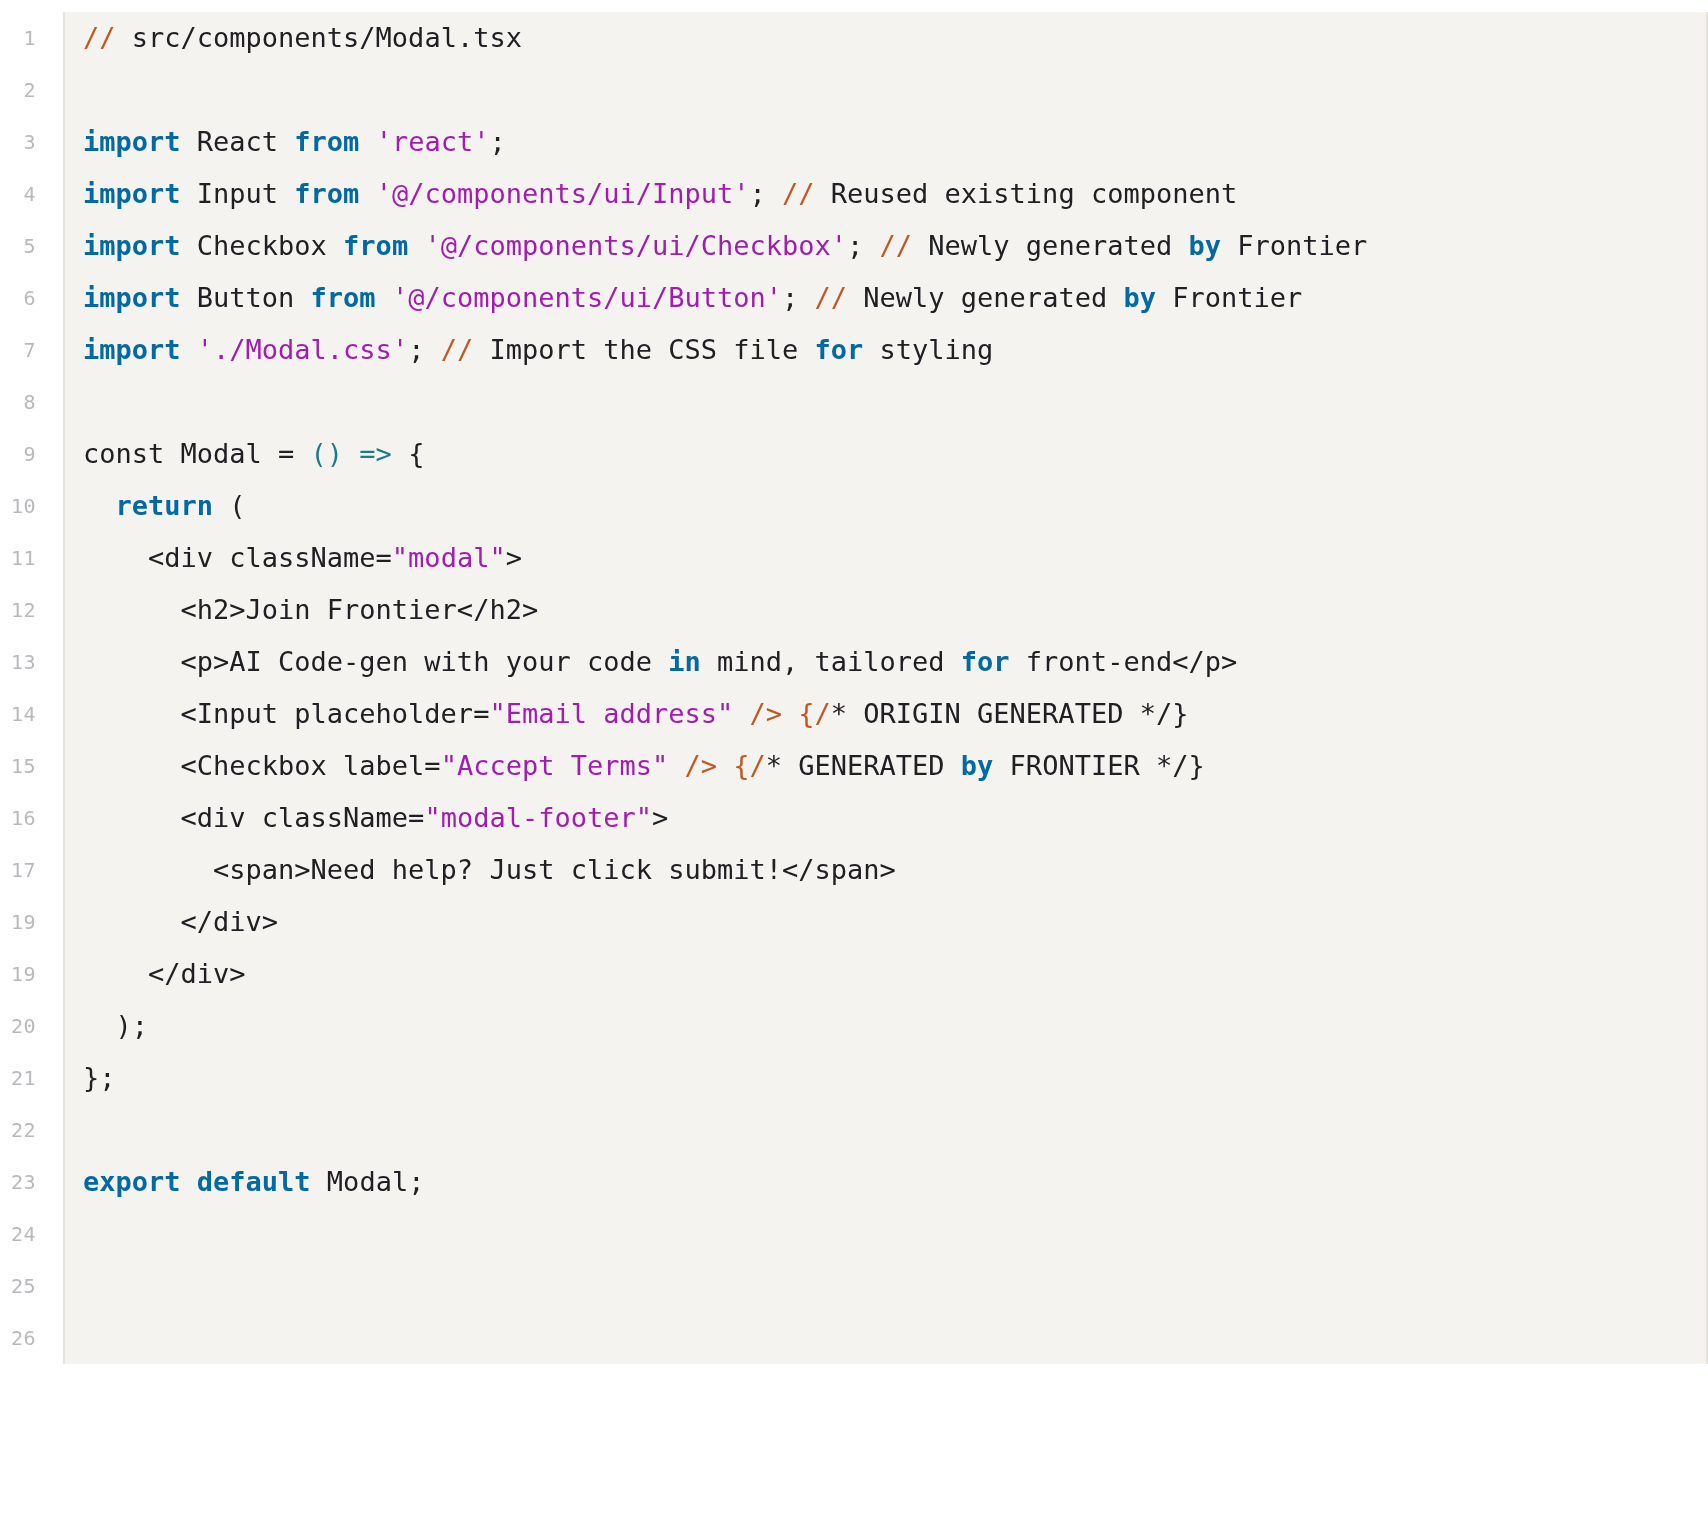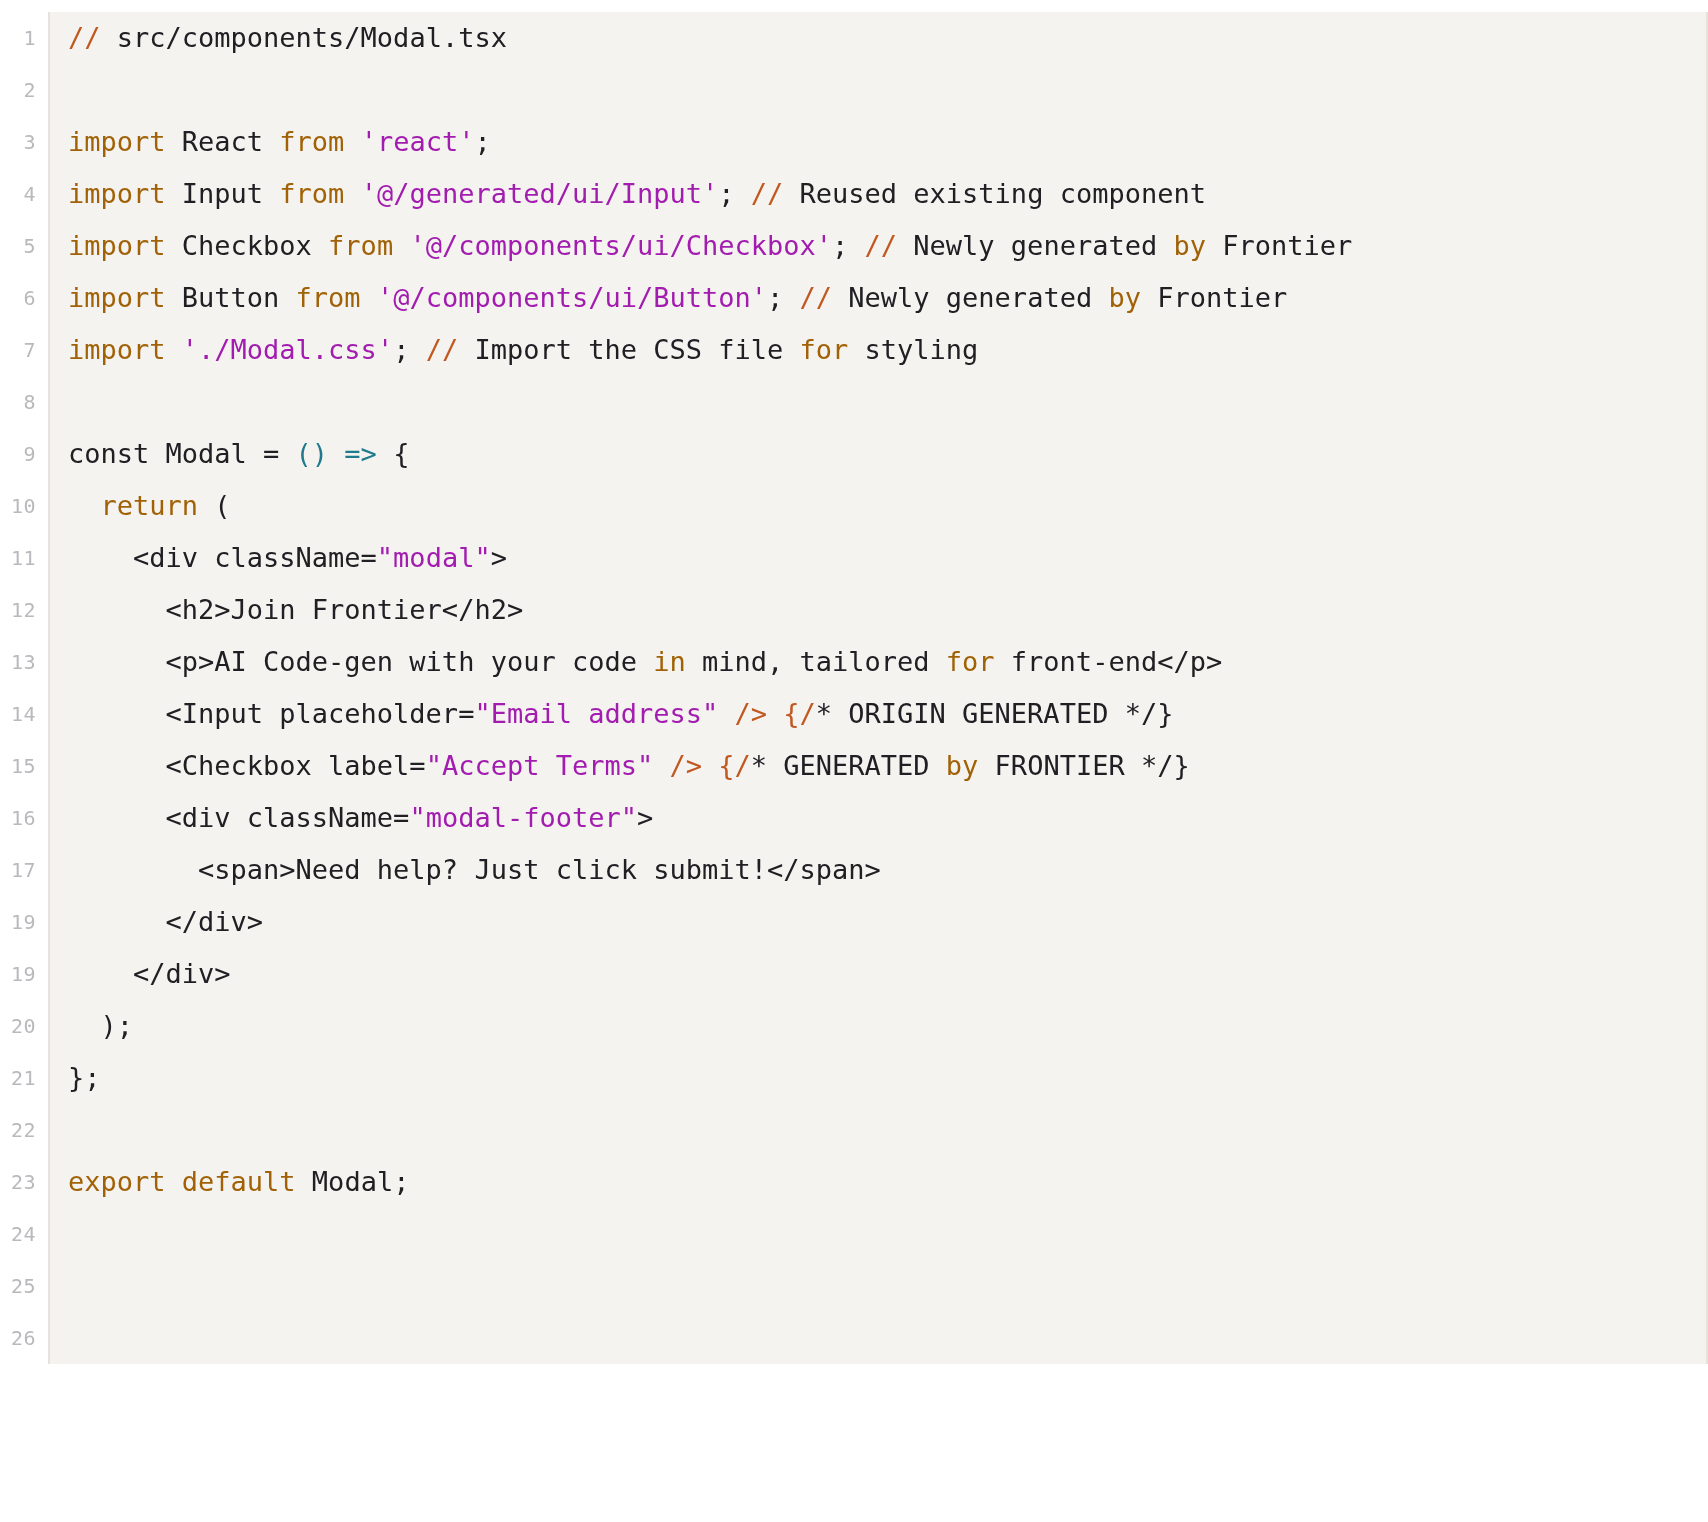--- a/index.html
+++ b/index.html
@@ -52,34 +52,35 @@
   }
 
   .code-area {
     flex: 1 1 auto;
     box-sizing: border-box;
     background: #f5f3f0;
     border-left: 2px solid #e6e2dc;
     border-right: 2px solid #e6e2dc;
     padding: 0 0 4px 18px;
     overflow: hidden;
+    margin-left: 15px;
   }
 
   .code-line {
     height: 52px;
     line-height: 52px;
     white-space: pre;
     font-family: "DejaVu Sans Mono", monospace;
     font-size: 27px;
     color: #202024;
     letter-spacing: 0px;
   }
 
   
-  .t-kw   { color: #a16207; }
+  .t-kw   { color: #0369a1; font-weight: bold; }
   .t-str  { color: #a21caf; }
   .t-com  { color: #c1581f; }
   .t-punc { color: #1f7a8c; }
   .t-txt  { color: #202024; }
 </style>
 </head>
 <body>
 
 <div class="code-viewer">
   <div class="code-block">
@@ -108,21 +109,21 @@
         <span class="ln">22</span>
         <span class="ln">23</span>
         <span class="ln">24</span>
         <span class="ln">25</span>
         <span class="ln">26</span>
       </div>
     <div class="code-area">
         <div class="code-line"><span class="t-com">// </span><span class="t-txt">src/components/Modal.tsx</span></div>
         <div class="code-line">&nbsp;</div>
         <div class="code-line"><span class="t-kw">import</span><span class="t-txt"> React </span><span class="t-kw">from</span><span class="t-txt"> </span><span class="t-str">'react'</span><span class="t-txt">;</span></div>
-        <div class="code-line"><span class="t-kw">import</span><span class="t-txt"> Input </span><span class="t-kw">from</span><span class="t-txt"> </span><span class="t-str">'@/generated/ui/Input'</span><span class="t-txt">; </span><span class="t-com">//</span><span class="t-txt"> Reused existing component</span></div>
+        <div class="code-line"><span class="t-kw">import</span><span class="t-txt"> Input </span><span class="t-kw">from</span><span class="t-txt"> </span><span class="t-str">'@/components/ui/Input'</span><span class="t-txt">; </span><span class="t-com">//</span><span class="t-txt"> Reused existing component</span></div>
         <div class="code-line"><span class="t-kw">import</span><span class="t-txt"> Checkbox </span><span class="t-kw">from</span><span class="t-txt"> </span><span class="t-str">'@/components/ui/Checkbox'</span><span class="t-txt">; </span><span class="t-com">//</span><span class="t-txt"> Newly generated </span><span class="t-kw">by</span><span class="t-txt"> Frontier</span></div>
         <div class="code-line"><span class="t-kw">import</span><span class="t-txt"> Button </span><span class="t-kw">from</span><span class="t-txt"> </span><span class="t-str">'@/components/ui/Button'</span><span class="t-txt">; </span><span class="t-com">//</span><span class="t-txt"> Newly generated </span><span class="t-kw">by</span><span class="t-txt"> Frontier</span></div>
         <div class="code-line"><span class="t-kw">import</span><span class="t-txt"> </span><span class="t-str">'./Modal.css'</span><span class="t-txt">; </span><span class="t-com">//</span><span class="t-txt"> Import the CSS file </span><span class="t-kw">for</span><span class="t-txt"> styling</span></div>
         <div class="code-line">&nbsp;</div>
         <div class="code-line"><span class="t-txt">const Modal = </span><span class="t-punc">()</span><span class="t-txt"> </span><span class="t-punc">=&gt;</span><span class="t-txt"> {</span></div>
         <div class="code-line"><span class="t-txt">  </span><span class="t-kw">return</span><span class="t-txt"> (</span></div>
         <div class="code-line"><span class="t-txt">    &lt;div className=</span><span class="t-str">"modal"</span><span class="t-txt">&gt;</span></div>
         <div class="code-line"><span class="t-txt">      &lt;h2&gt;Join Frontier&lt;/h2&gt;</span></div>
         <div class="code-line"><span class="t-txt">      &lt;p&gt;AI Code-gen with your code </span><span class="t-kw">in</span><span class="t-txt"> mind, tailored </span><span class="t-kw">for</span><span class="t-txt"> front-end&lt;/p&gt;</span></div>
         <div class="code-line"><span class="t-txt">      &lt;Input placeholder=</span><span class="t-str">"Email address"</span><span class="t-txt"> </span><span class="t-com">/&gt;</span><span class="t-txt"> </span><span class="t-com">{/</span><span class="t-txt">* ORIGIN GENERATED */}</span></div>

